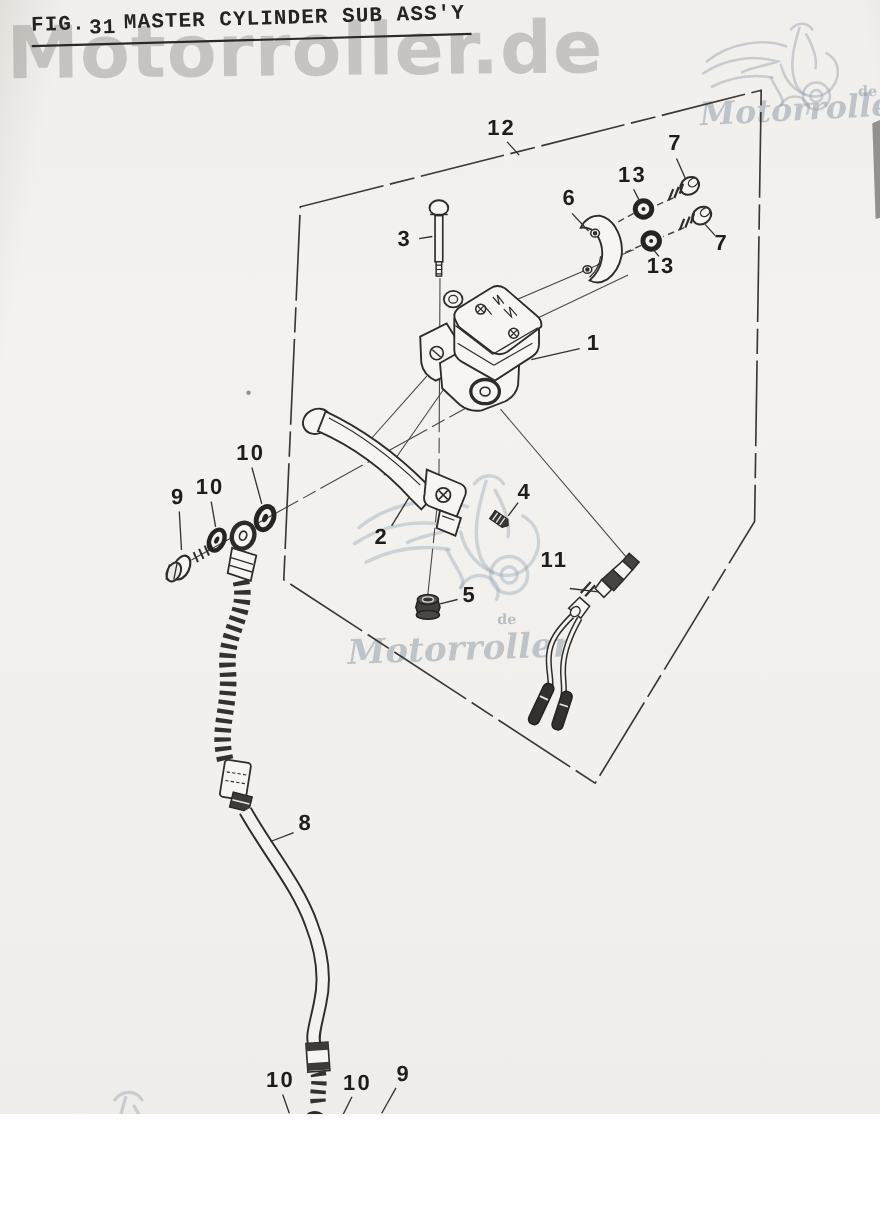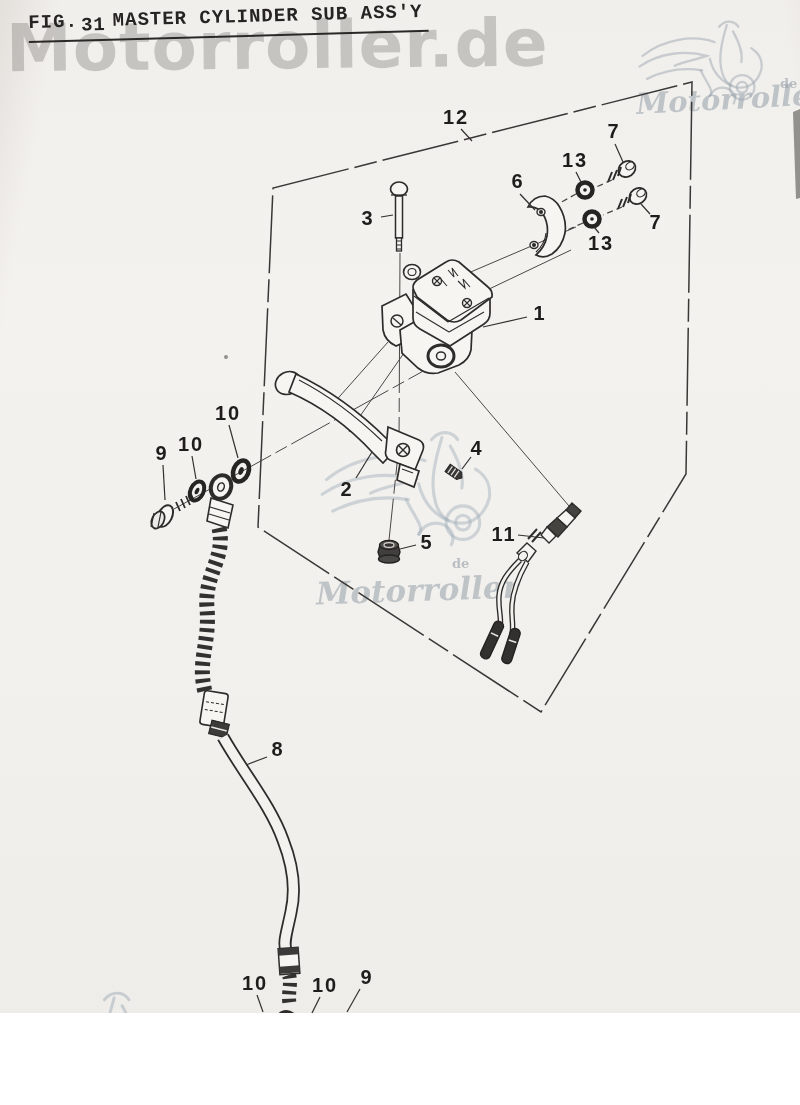--- a/index.html
+++ b/index.html
@@ -341,20 +341,20 @@
       <div class="callout" style="left: 518px; top: 181px;">6</div>
       <div class="callout" style="left: 368px; top: 218px;">3</div>
       <div class="callout" style="left: 656px; top: 222px;">7</div>
       <div class="callout" style="left: 601px; top: 243px;">13</div>
       <div class="callout" style="left: 540px; top: 313px;">1</div>
       <div class="callout" style="left: 228px; top: 413px;">10</div>
       <div class="callout" style="left: 191px; top: 444px;">10</div>
       <div class="callout" style="left: 162px; top: 453px;">9</div>
       <div class="callout" style="left: 477px; top: 448px;">4</div>
       <div class="callout" style="left: 347px; top: 489px;">2</div>
-      <div class="callout" style="left: 504px; top: 534px;">11</div>
+      <div class="callout" style="left: 504px; top: 510px;">11</div>
       <div class="callout" style="left: 427px; top: 542px;">5</div>
       <div class="callout" style="left: 278px; top: 749px;">8</div>
       <div class="callout" style="left: 255px; top: 983px;">10</div>
       <div class="callout" style="left: 325px; top: 985px;">10</div>
       <div class="callout" style="left: 367px; top: 977px;">9</div>
     </div>
 </div>
 
 </body></html>

